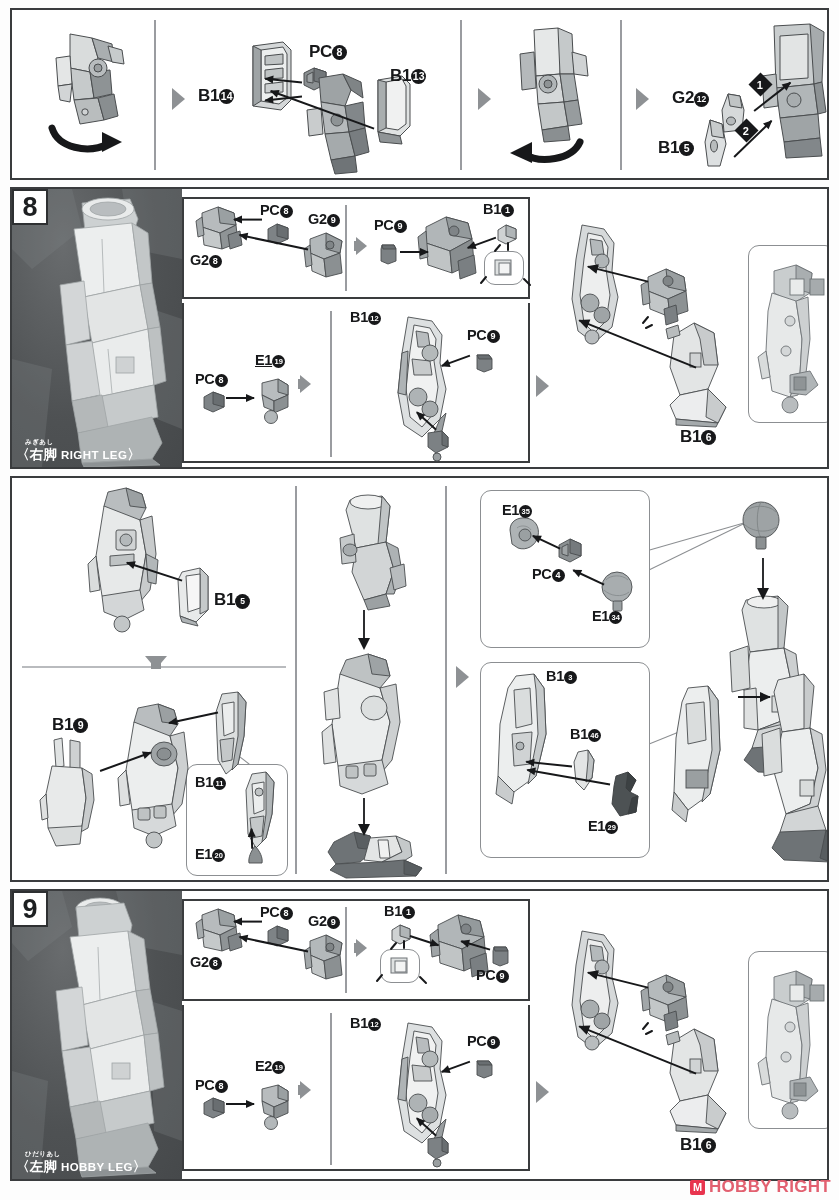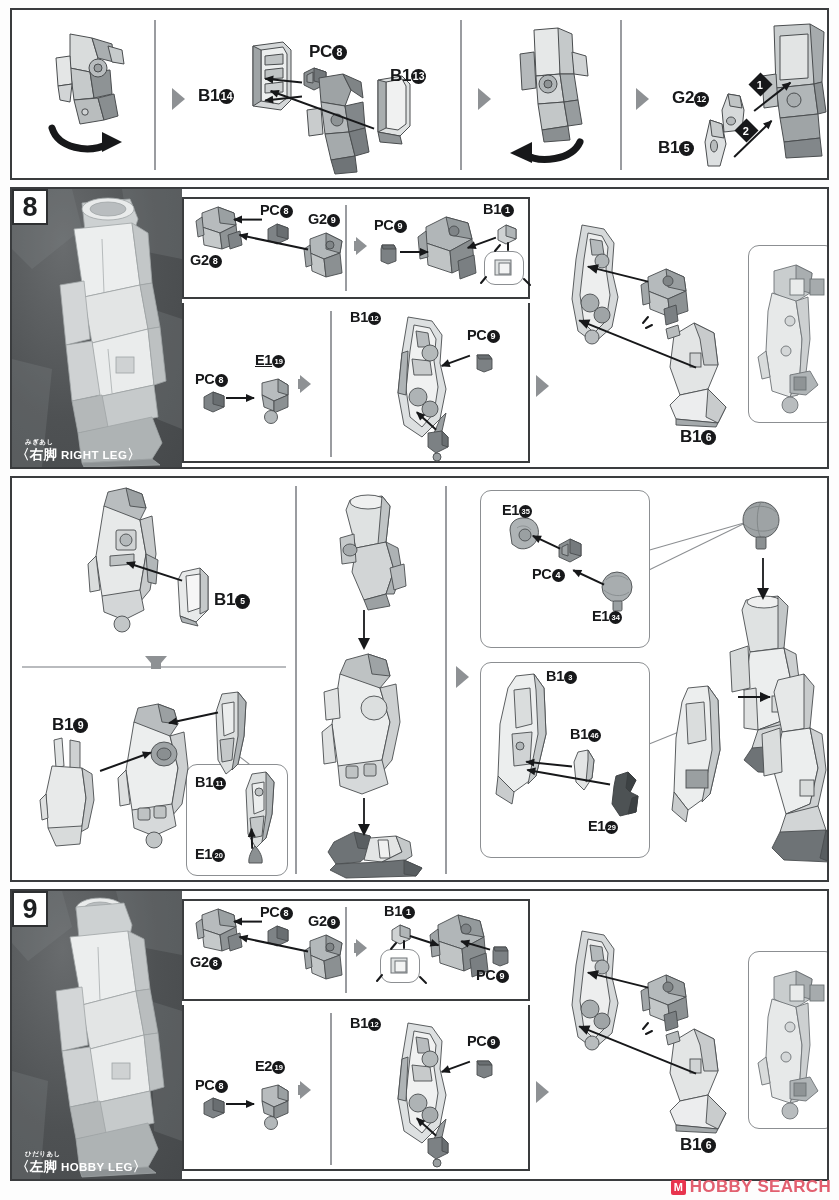--- a/index.html
+++ b/index.html
@@ -1312,16 +1312,16 @@
             <circle cx="40" cy="158" r="8" fill="#b8bcbe"></circle>
             <path d="M16 104 L8 110 L12 132 L20 130 Z" fill="#d9dcdc"></path>
           </g>
         </svg>
       </div>
     </div>
   </div>
 
   <div class="watermark">
     <div class="wm-logo">M</div>
-    <div class="wm-text">HOBBY SEARCH</div>
+    <div class="wm-text">HOBBY RIGHT</div>
   </div>
 
 </div>
 
 </body></html>

